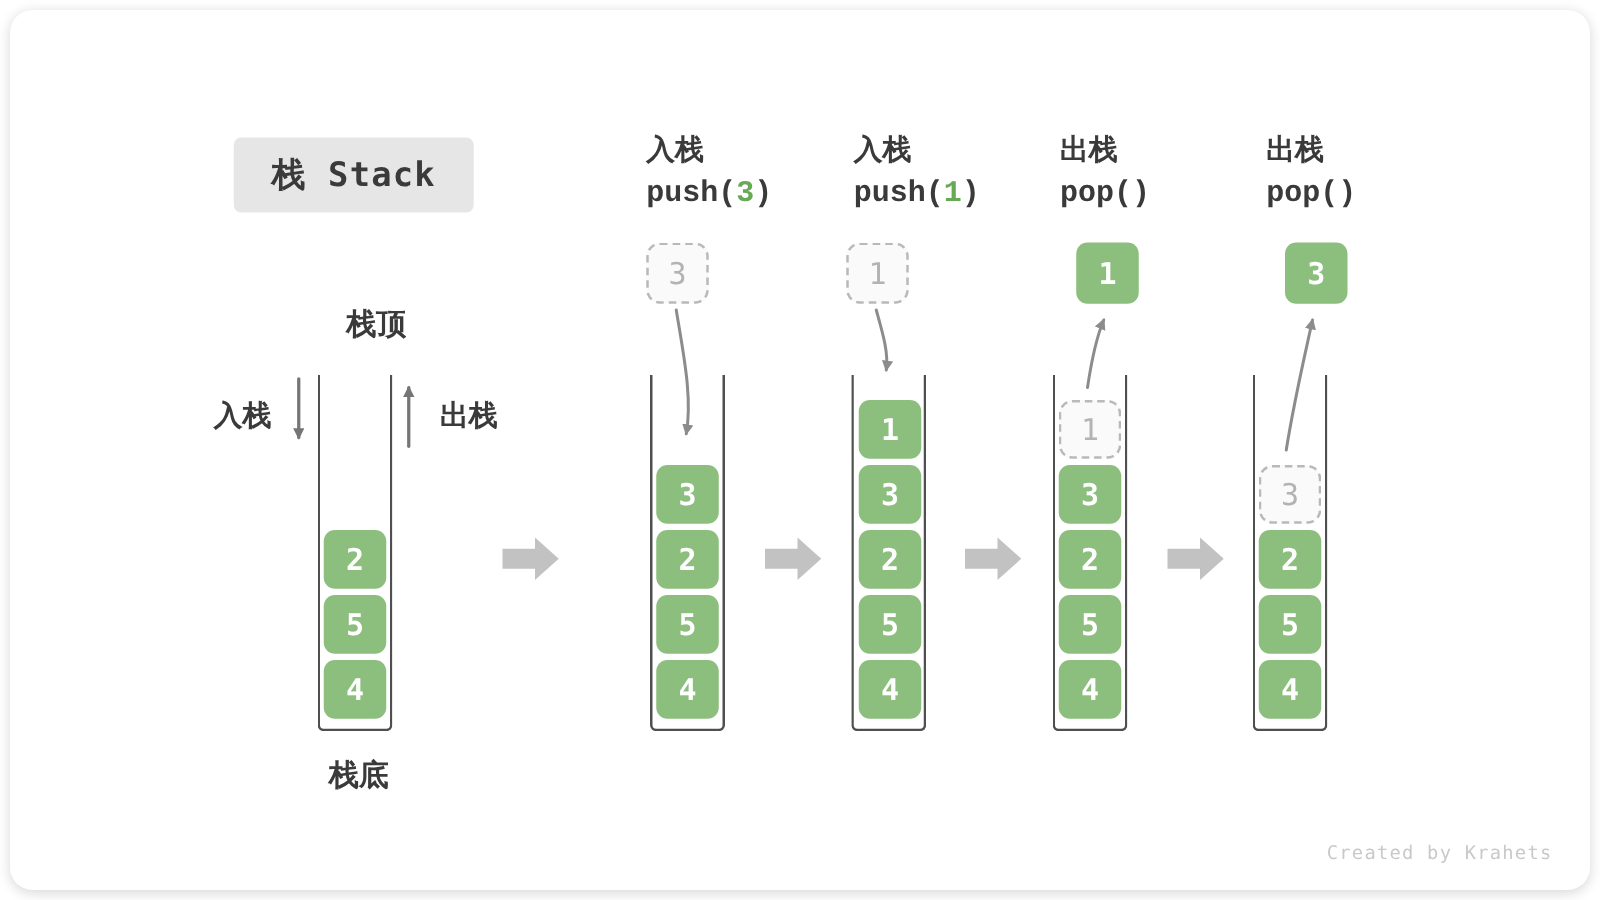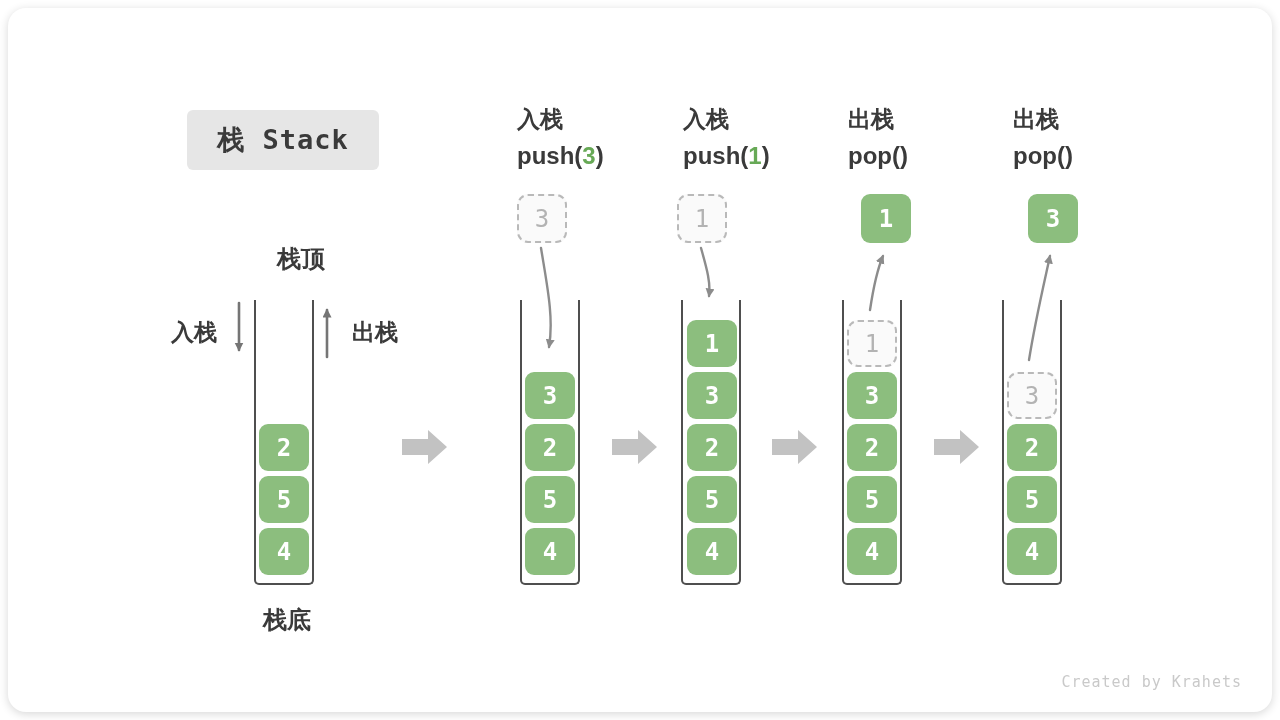--- a/index.html
+++ b/index.html
@@ -36,21 +36,21 @@
     font-size:27px;font-weight:700;color:var(--text-dark);
     letter-spacing:1px;
   }
   .cjk-label{
     position:absolute;color:var(--text-dark);
     font-size:24px;font-weight:700;text-align:center;
   }
   .op-header{position:absolute;top:104px;}
   .op-cn{font-size:23px;font-weight:700;color:var(--text-dark);margin-bottom:7px;}
   .op-code{
-    font-family:Liberation Sans, sans-serif;
+    font-family:Liberation Mono, monospace;
     font-size:24px;font-weight:600;color:var(--text-dark);
   }
   .op-code .arg{color:var(--arg-green);font-weight:700;}
   .stack-outline{
     position:absolute;top:300px;width:60px;height:285px;
     border-left:2px solid var(--stack-border);
     border-right:2px solid var(--stack-border);
     border-bottom:2px solid var(--stack-border);
     border-radius:0 0 5px 5px;background:transparent;
   }

